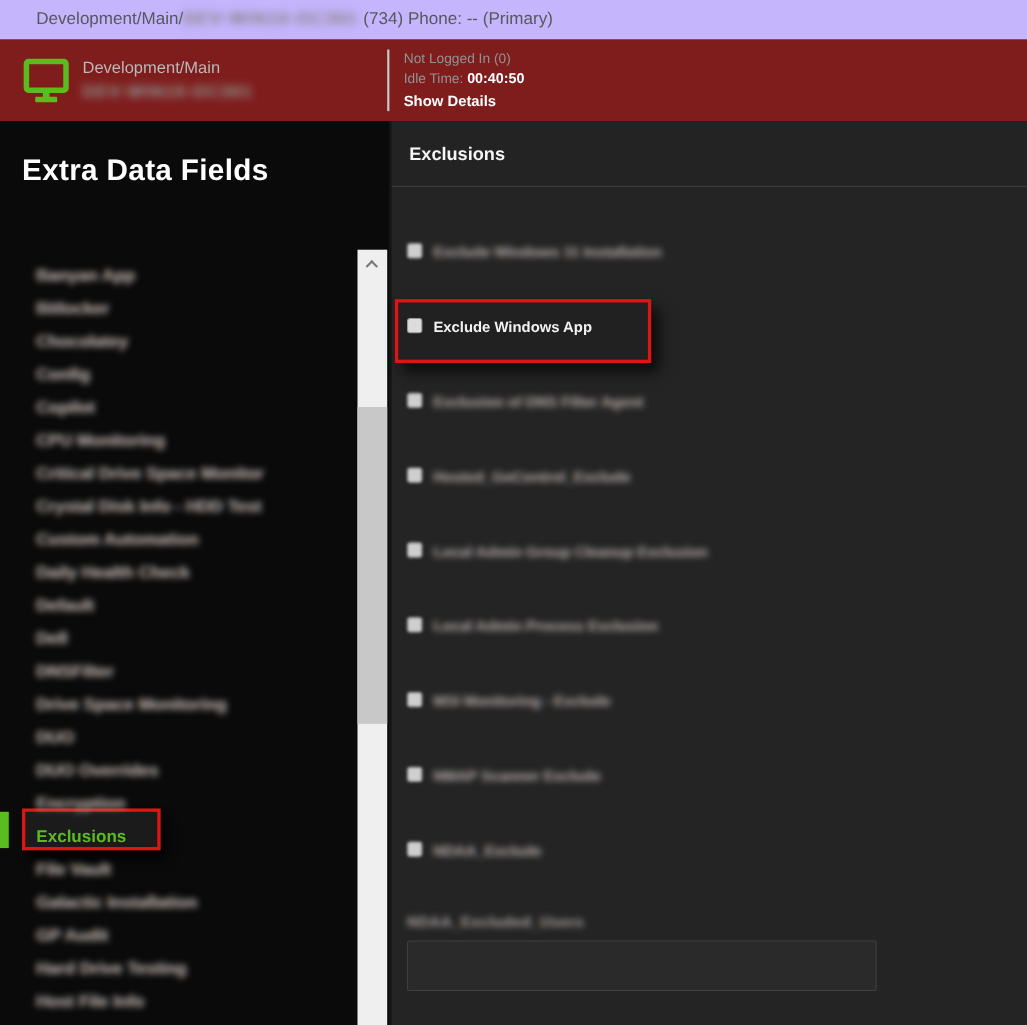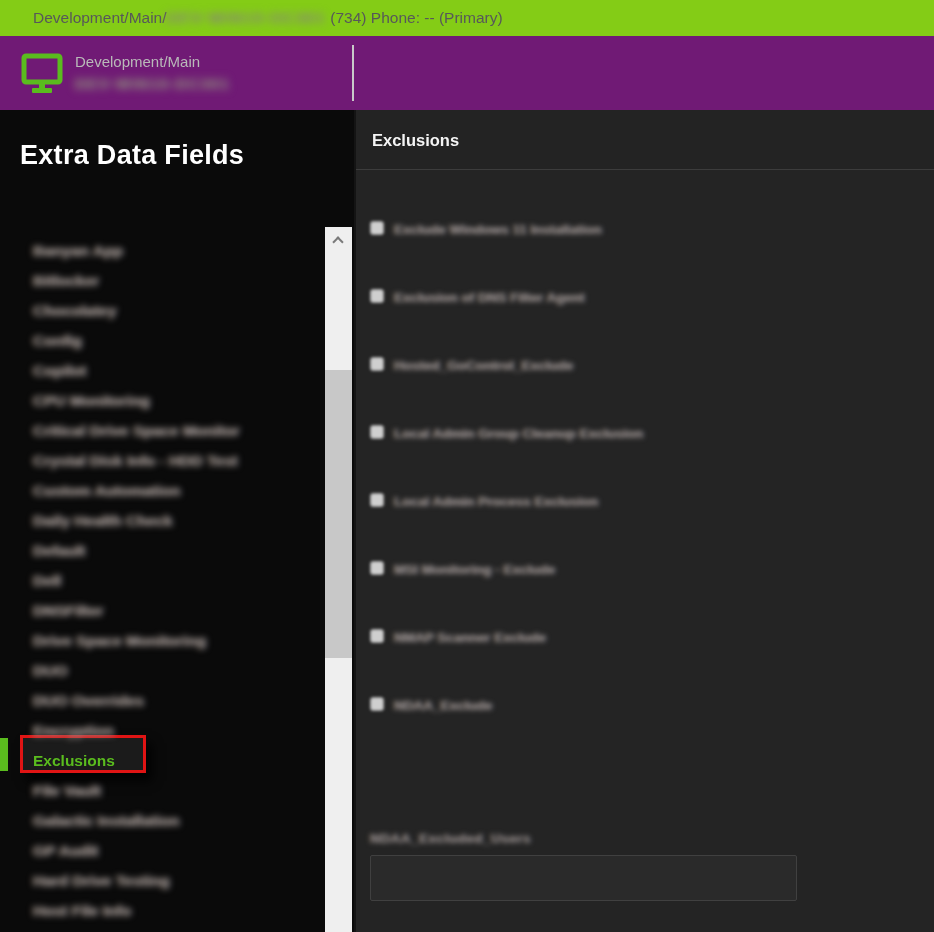--- a/index.html
+++ b/index.html
@@ -2,27 +2,27 @@
 <html><head>
 <meta charset="utf-8">
 <style>
   * { margin:0; padding:0; box-sizing:border-box; }
   html,body { width:934px; height:932px; overflow:hidden; background:#0a0a0a;
     font-family:"Liberation Sans", sans-serif; }
   .screen { position:relative; width:934px; height:932px; }
 
   
   .topbar { position:absolute; left:0; top:0; width:934px; height:36px;
-    background:#84cc16; display:flex; align-items:center; padding-left:33px;
+    background:#c4b5fd; display:flex; align-items:center; padding-left:33px;
     font-size:15.5px; color:#57585a; white-space:pre; }
   .redact-strong { filter:blur(4px); color:#8d8a86; letter-spacing:1.5px;
     text-shadow:1px 0 0 rgba(100,120,170,.55), -1px 0 0 rgba(160,110,70,.55); }
 
   
-  .header { position:absolute; left:0; top:36px; width:934px; height:74px; background:#701a75; }
+  .header { position:absolute; left:0; top:36px; width:934px; height:74px; background:#7f1d1d; }
   .mon-icon { position:absolute; left:20px; top:16px; }
   .hdr-site { position:absolute; left:75px; top:17px; font-size:15px; color:#b9b9b9; }
   .hdr-device { position:absolute; left:75px; top:39px; font-size:15px; font-weight:700;
     color:#8f877d; filter:blur(4px); letter-spacing:1.5px;
     text-shadow:1px 0 0 rgba(100,120,170,.6), -1px 0 0 rgba(160,110,70,.6); }
   .hdr-sep { position:absolute; left:352px; top:9px; width:2px; height:56px; background:#c9c9c9; }
   .hdr-status { position:absolute; left:367px; top:8px; font-size:12.5px; color:#929292; line-height:18px; }
   .hdr-status .idle-val { color:#ffffff; font-weight:700; font-size:13px; }
   .show-details { color:#ffffff; font-weight:700; font-size:13.5px; margin-top:3px; cursor:pointer; }
 
@@ -91,20 +91,25 @@
 
   <div class="header">
     <svg class="mon-icon" width="44" height="42" viewBox="0 0 44 42">
       <rect x="4" y="4" width="36" height="26" rx="2" fill="none" stroke="#5abc1e" stroke-width="5"></rect>
       <rect x="19" y="30" width="6" height="7" fill="#5abc1e"></rect>
       <rect x="12" y="36" width="20" height="5" rx="1" fill="#5abc1e"></rect>
     </svg>
     <div class="hdr-site">Development/Main</div>
     <div class="hdr-device">DEV-WIN10-DC301</div>
     <div class="hdr-sep"></div>
+    <div class="hdr-status">
+      <div>Not Logged In (0)</div>
+      <div><span>Idle Time: </span><span class="idle-val">00:40:50</span></div>
+      <div class="show-details">Show Details</div>
+    </div>
   </div>
 
   <div class="sidebar">
     <div class="side-title">Extra Data Fields</div>
     <div class="side-list">
 
         <div class="side-item redacted">
           <span class="lbl">Banyan App</span>
         </div>
 
@@ -212,20 +217,24 @@
     <div class="panel-head">
       <div class="panel-title">Exclusions</div>
     </div>
     <div class="cb-list">
 
         <div class="cb-row redacted">
           <span class="checkbox"></span>
           <span class="cb-label">Exclude Windows 11 Installation</span>
         </div>
 
+        <div class="cb-row highlighted">
+          <span class="checkbox"></span>
+          <span class="cb-label">Exclude Windows App</span>
+        </div>
 
         <div class="cb-row redacted">
           <span class="checkbox"></span>
           <span class="cb-label">Exclusion of DNS Filter Agent</span>
         </div>
 
         <div class="cb-row redacted">
           <span class="checkbox"></span>
           <span class="cb-label">Hosted_GoControl_Exclude</span>
         </div>

